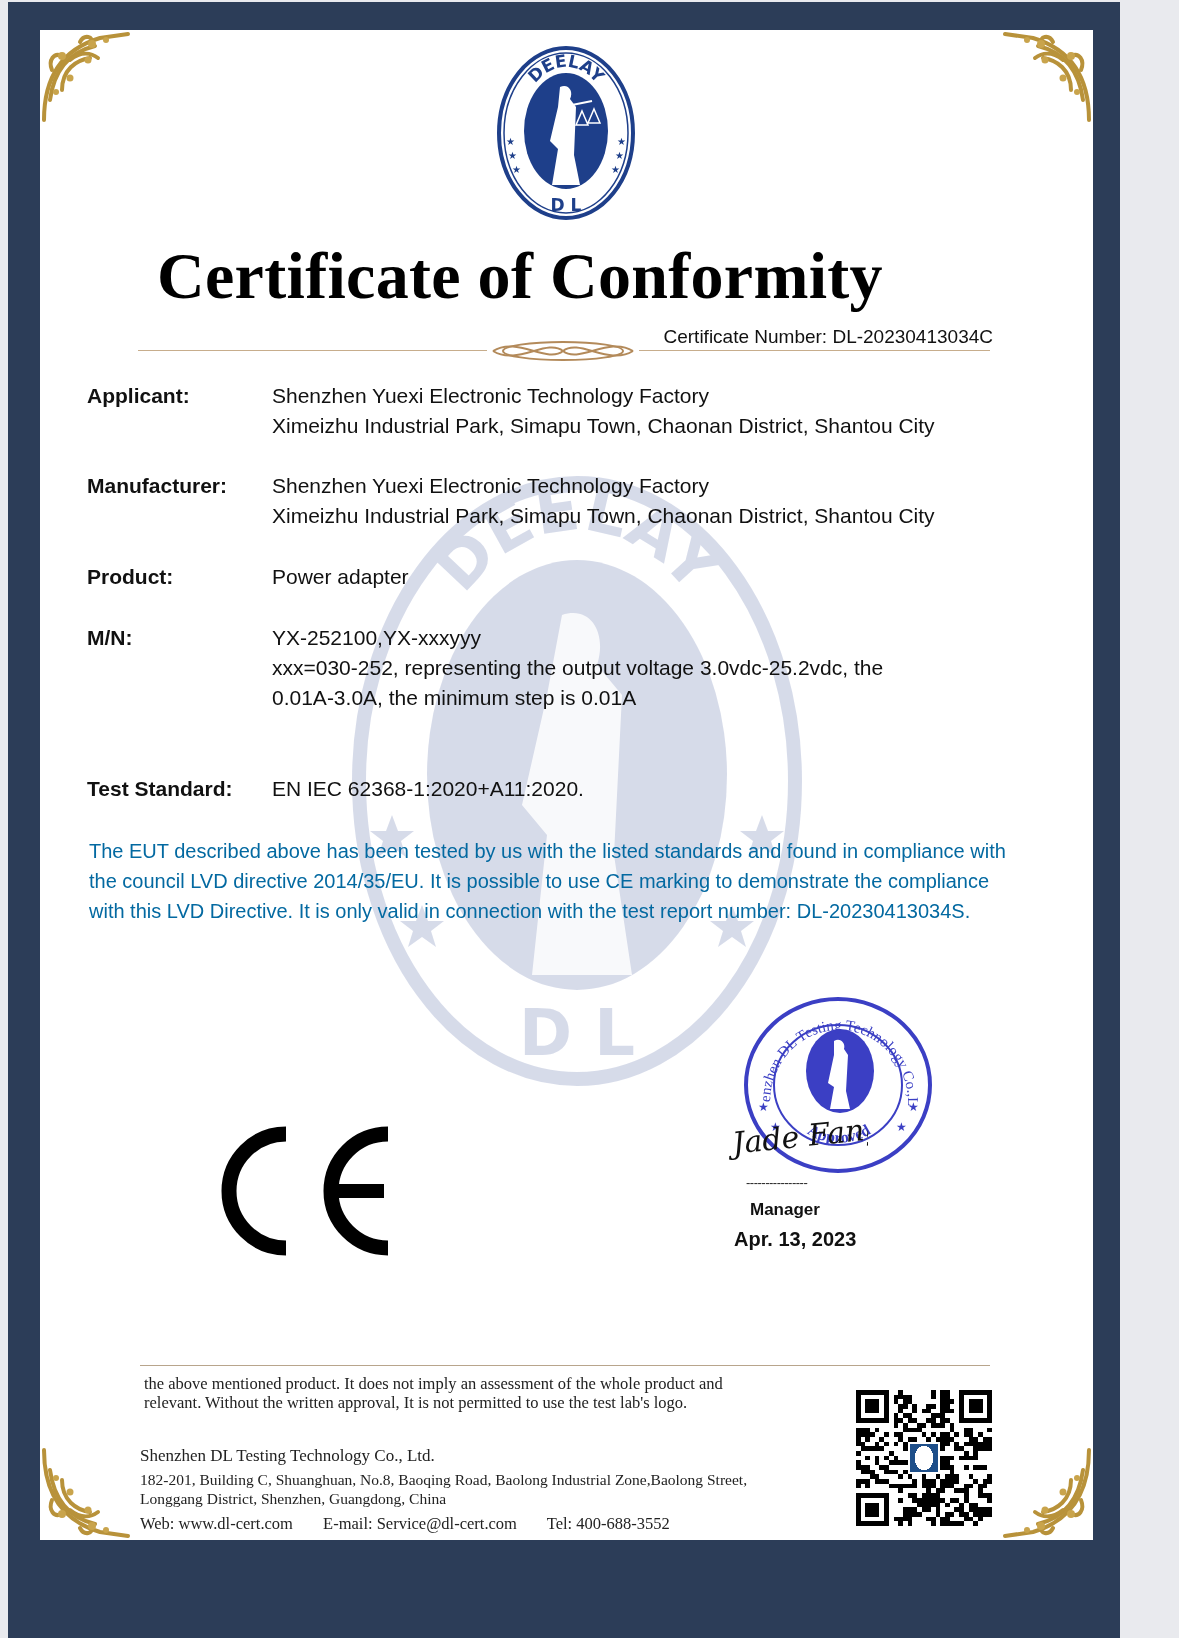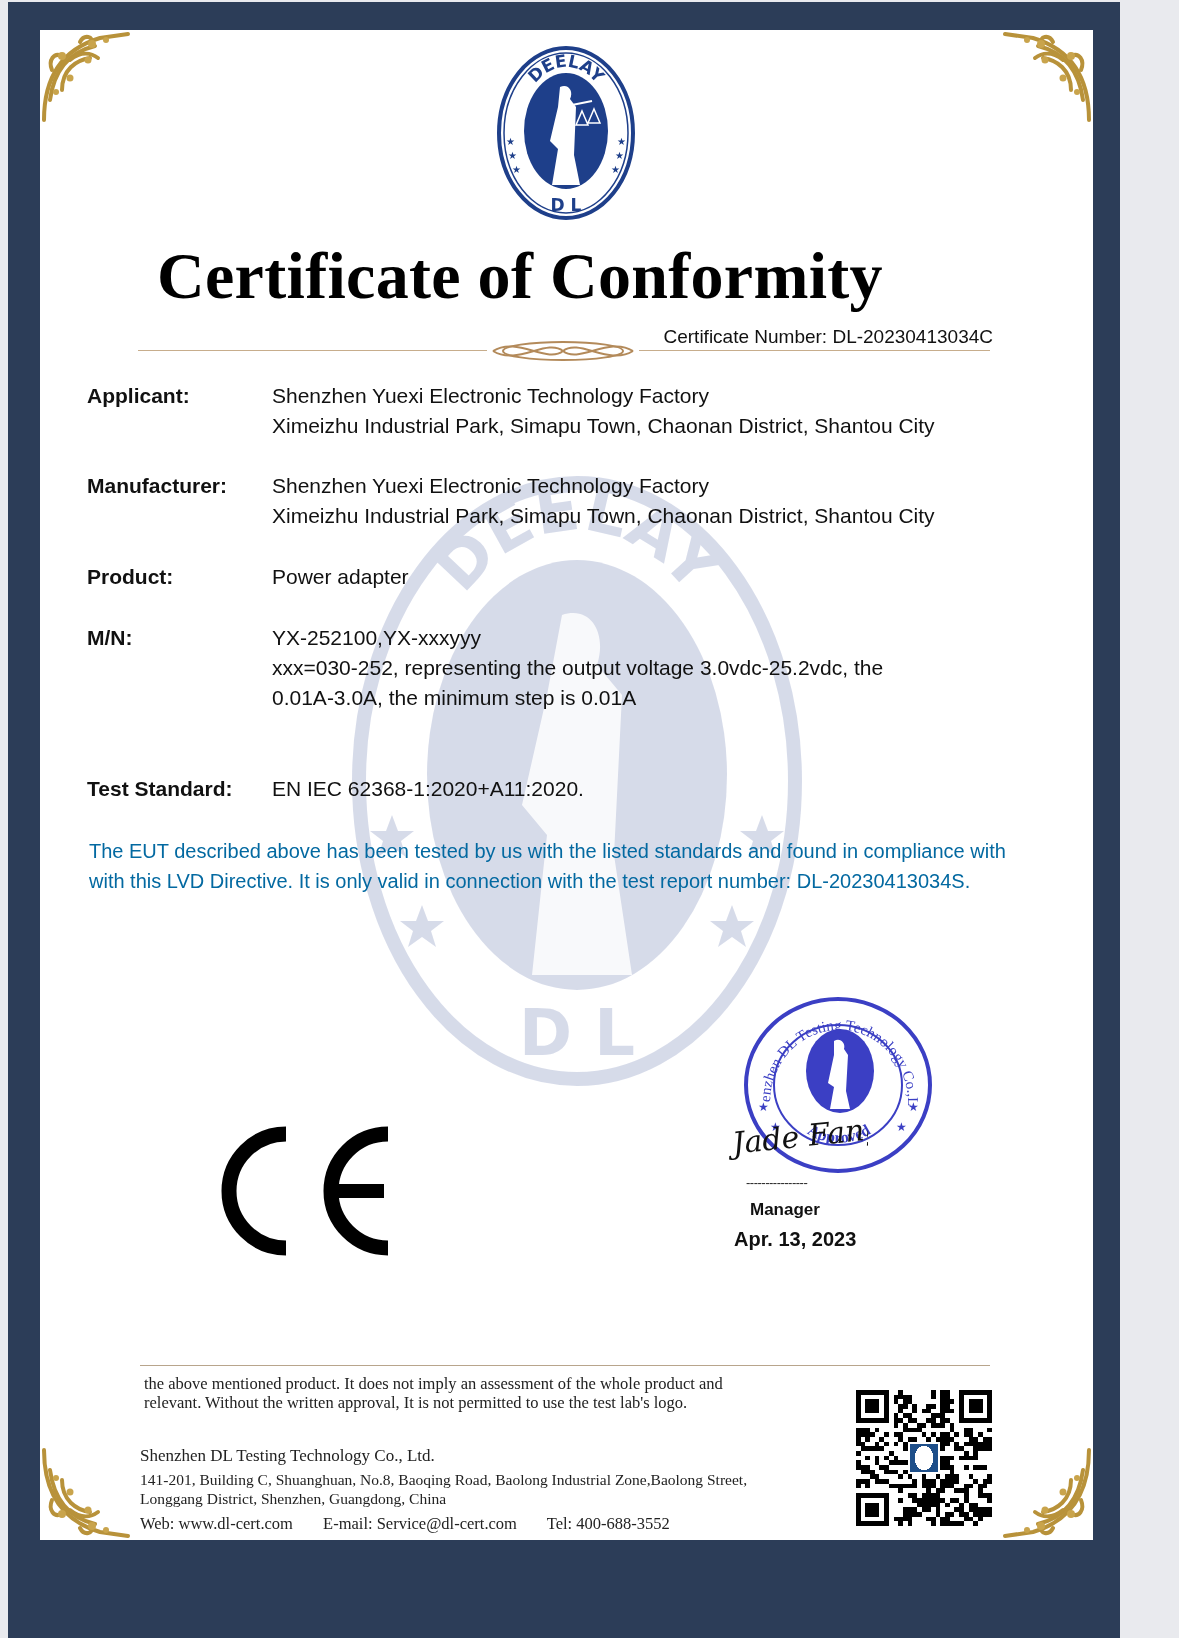--- a/index.html
+++ b/index.html
@@ -191,20 +191,21 @@
     <span class="b">0.01A-3.0A, the minimum step is 0.01A</span>
   </div>
 
   <div class="row-label" style="top:747px;">Test Standard:</div>
   <div class="row-value" style="top:744px;">
     <span class="b">EN IEC 62368-1:2020+A11:2020.</span>
   </div>
 
   <div class="para">
     <div>The EUT described above has been tested by us with the listed standards and found in compliance with</div>
+    <div>the council LVD directive 2014/35/EU. It is possible to use CE marking to demonstrate the compliance</div>
     <div>with this LVD Directive. It is only valid in connection with the test report number: DL-20230413034S.</div>
   </div>
 
   <svg class="ce" viewBox="0 0 180 130">
     <path d="M70 8 A57 57 0 1 0 70 122" fill="none" stroke="#000" stroke-width="15"></path>
     <path d="M172 8 A57 57 0 1 0 172 122" fill="none" stroke="#000" stroke-width="15"></path>
     <rect x="118" y="58" width="50" height="14" fill="#000"></rect>
   </svg>
 
   <svg class="stamp" viewBox="0 0 195 180">
@@ -233,21 +234,21 @@
   <div class="manager">Manager</div>
   <div class="date">Apr. 13, 2023</div>
 
   <div class="footer-line"></div>
   <div class="disclaimer">
     <div>the above mentioned product. It does not imply an assessment of the whole product and</div>
     <div>relevant. Without the written approval,  It is not permitted to use the test lab's logo.</div>
   </div>
   <div class="company">Shenzhen DL Testing Technology Co., Ltd.</div>
   <div class="address">
-    <div>141-201, Building C, Shuanghuan, No.8, Baoqing Road, Baolong Industrial Zone,Baolong Street,</div>
+    <div>182-201, Building C, Shuanghuan, No.8, Baoqing Road, Baolong Industrial Zone,Baolong Street,</div>
     <div>Longgang District, Shenzhen, Guangdong, China</div>
   </div>
   <div class="contacts">
     <span>Web: www.dl-cert.com</span>
     <span>E-mail: Service@dl-cert.com</span>
     <span>Tel: 400-688-3552</span>
   </div>
 
   <svg class="qr" viewBox="0 0 29 29" shape-rendering="crispEdges" id="qr-svg">
     <rect x="0" y="0" width="29" height="29" fill="#fff"></rect>

